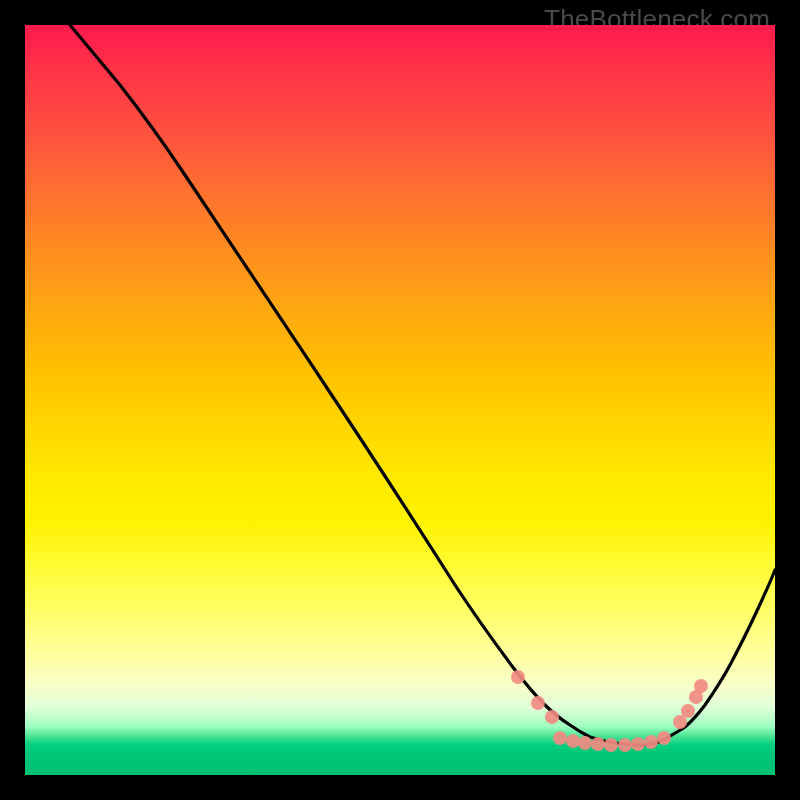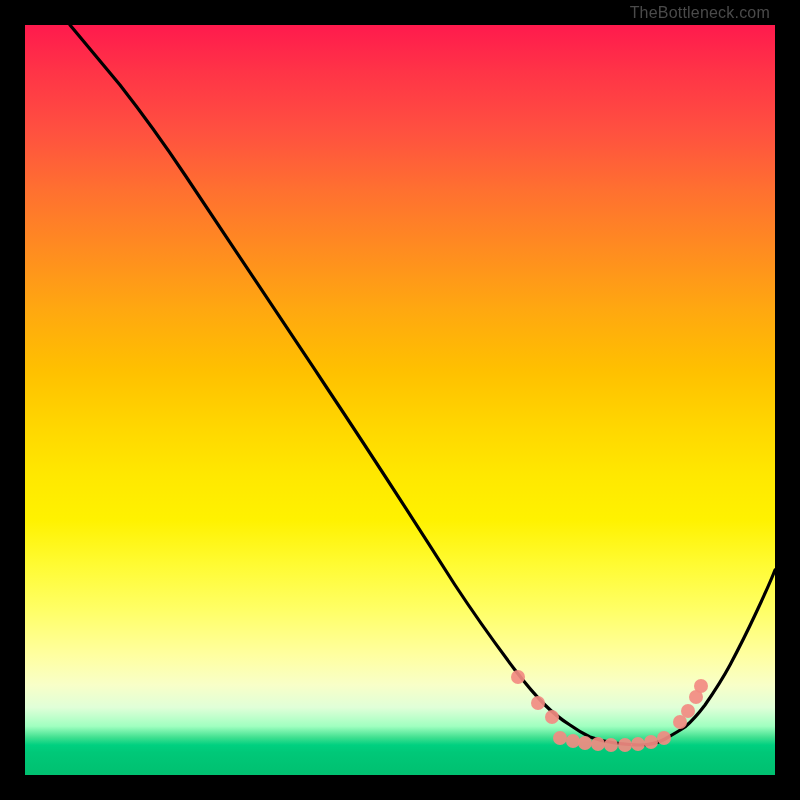--- a/index.html
+++ b/index.html
@@ -38,21 +38,21 @@
       #00d080 96%,
       #00c878 97%,
       #00c070 100%
     );
   }
   .watermark {
     position: absolute;
     top: 4px;
     right: 30px;
     color: #4a4a4a;
-    font-size: 16px;
+    font-size: 26px;
     font-weight: 500;
     letter-spacing: 0.2px;
     text-align: center;
   }
   svg.curve {
     position: absolute;
     left: 0;
     top: 0;
     width: 750px;
     height: 750px;

